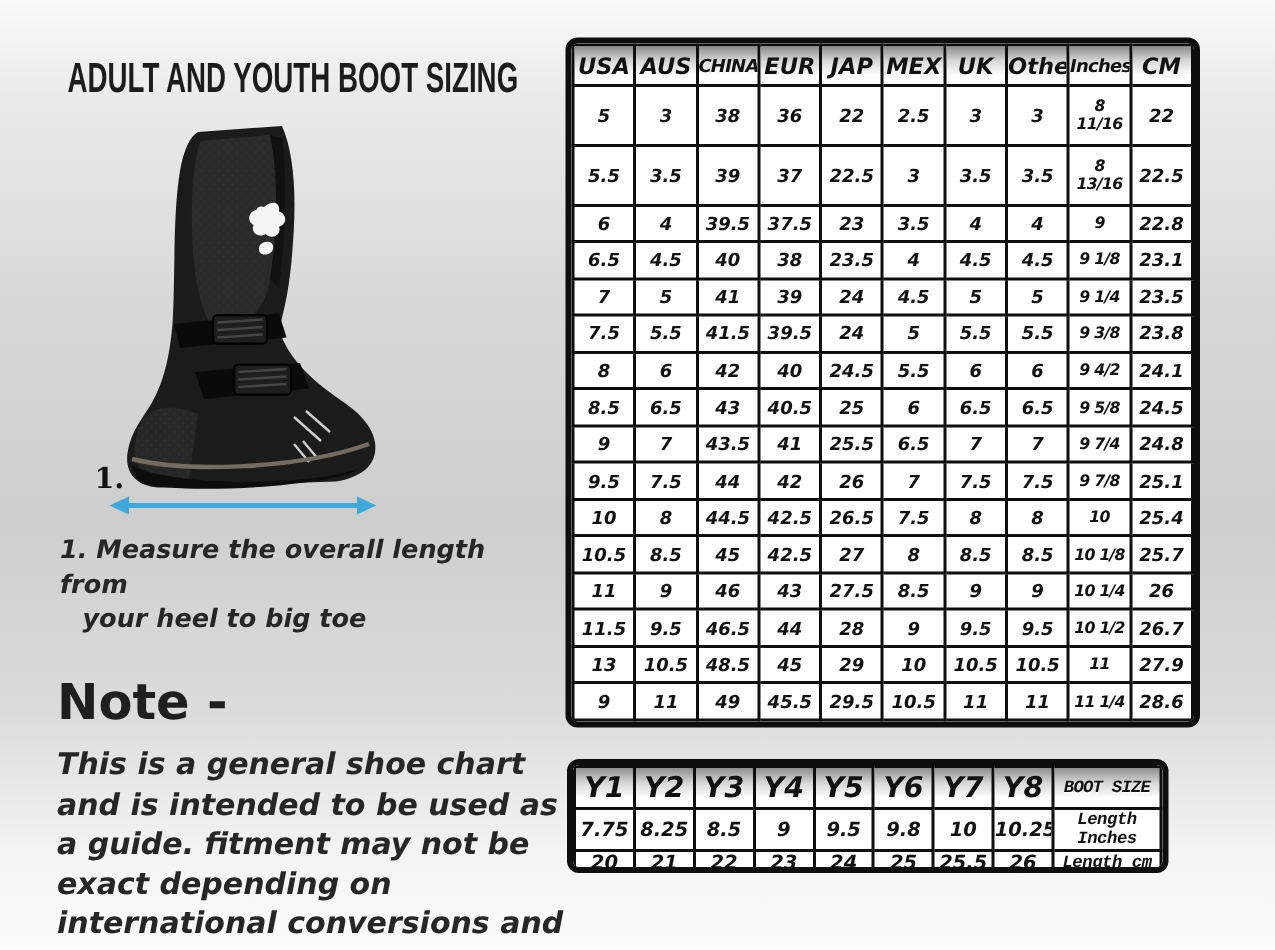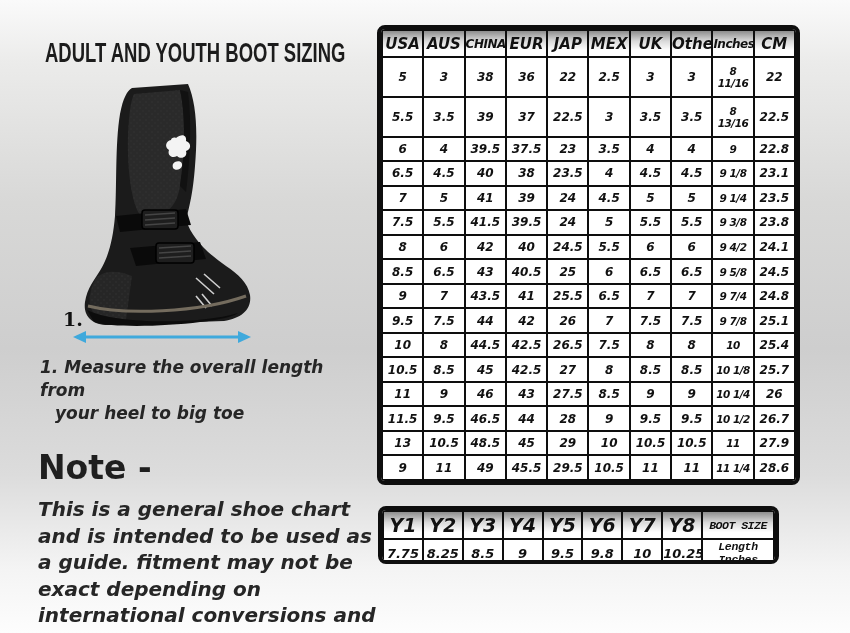--- a/index.html
+++ b/index.html
@@ -55,21 +55,21 @@
   .table-wrap thead th {
     background: linear-gradient(180deg, #8d8d8d 0%, #d9d9d9 40%, #ffffff 78%);
     text-shadow: 0 1px 0 rgba(255,255,255,0.55);
   }
   .table-wrap td { background: #ffffff; }
   .adult { left: 377px; top: 25px; width: 423px; height: 460px; }
   .adult thead th { font-size: 15px; height: 27px; text-align: center; }
   .adult thead th:nth-child(3), .adult thead th:nth-child(9) { font-size: 12px; letter-spacing: -0.5px; }
   .adult td { font-size: 12px; }
   .adult td:nth-child(9) { font-size: 10.5px; letter-spacing: -0.5px; }
-  .youth { left: 378px; top: 506px; width: 401px; height: 58px; }
+  .youth { left: 378px; top: 506px; width: 401px; height: 76px; }
   .youth thead th { font-size: 19px; height: 28px; }
   .youth th:last-child, .youth td:last-child { width: 72px; font-family: Liberation Mono, monospace; }
   .youth thead th:last-child { font-size: 11.5px; letter-spacing: -0.5px; }
   .youth td { font-size: 13px; }
   .youth td:last-child { font-size: 11.5px; letter-spacing: -0.3px; }
 </style>
 </head>
 <body>
 
 <div class="page">

